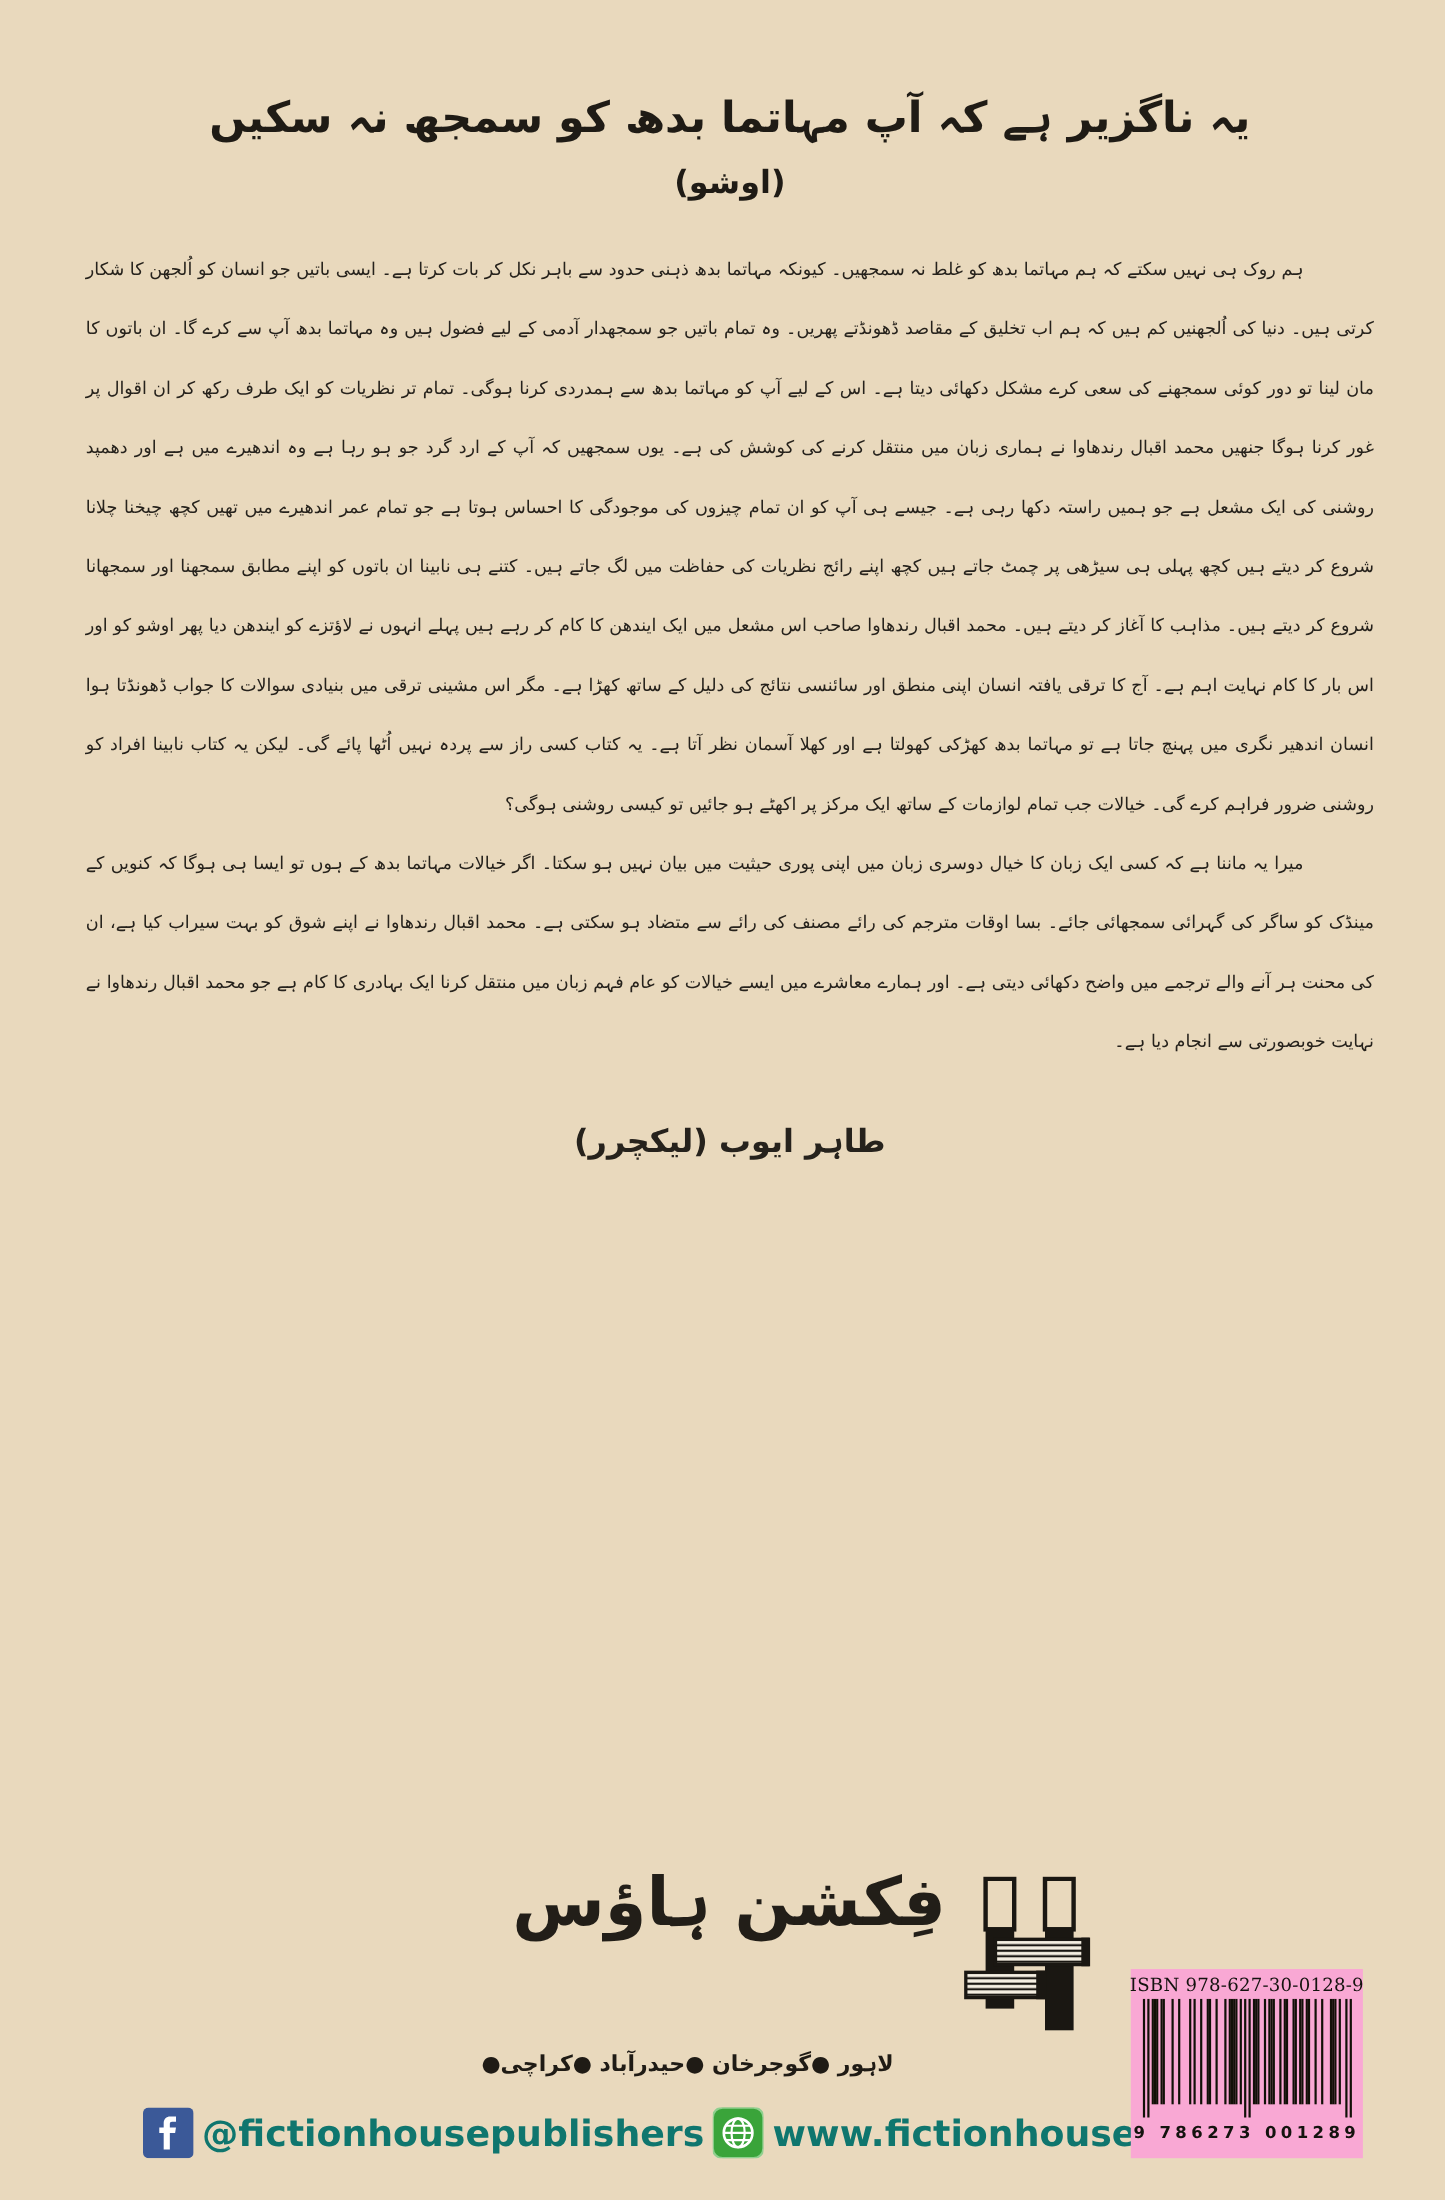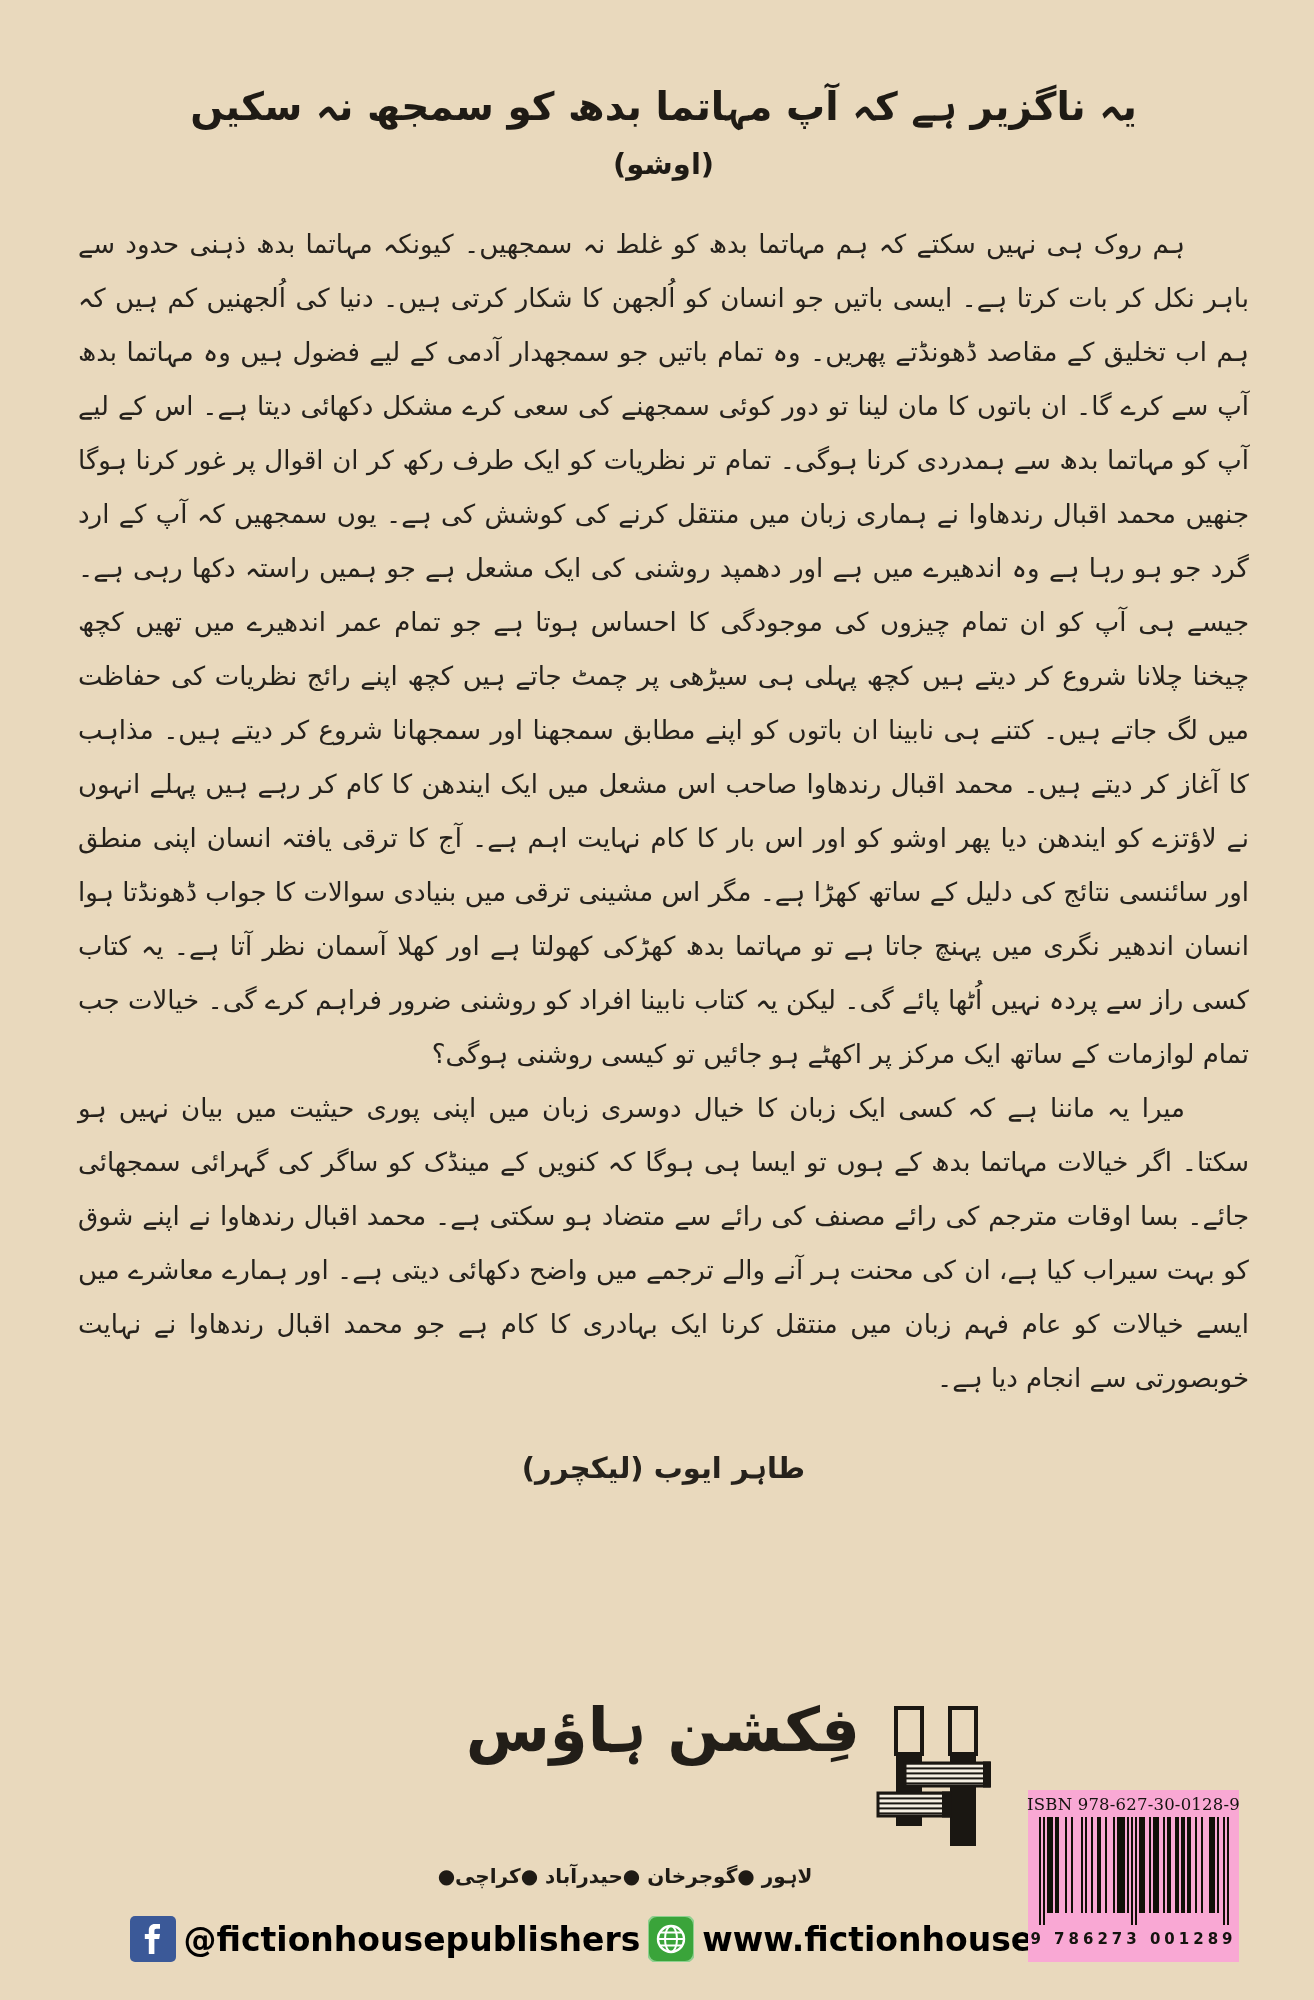--- a/index.html
+++ b/index.html
@@ -26,21 +26,21 @@
   }
   .attribution{
     text-align:center;
     font-size:29px;
     font-weight:bold;
     margin-bottom:36px;
     color:#1f1b15;
   }
   .para{
     margin:0;
-    font-size:26px;
+    font-size:16px;
     line-height:54px;
     text-align:justify;
     text-indent:64px;
   }
   .signature{
     margin-top:46px;
     font-size:29px;
     font-weight:bold;
     text-align:center;
     direction:rtl;
@@ -71,21 +71,21 @@
   }
   .social{
     position:absolute;
     left:250px;top:1916px;width:810px;
     display:flex;
     justify-content:center;
     align-items:center;
     gap:8px;
     font-size:33px;
     font-weight:bold;
-    color:#000000;
+    color:#0f766e;
     white-space:nowrap;
   }
   .social .icon{width:46px;height:46px;flex:0 0 auto;}
   .isbn-box{
     position:absolute;
     left:1028px;top:1790px;
     width:211px;height:172px;
     background:#f9a8d4;
     display:flex;
     flex-direction:column;

